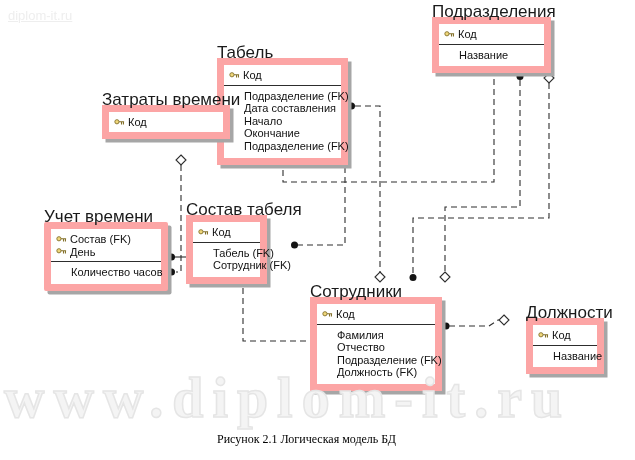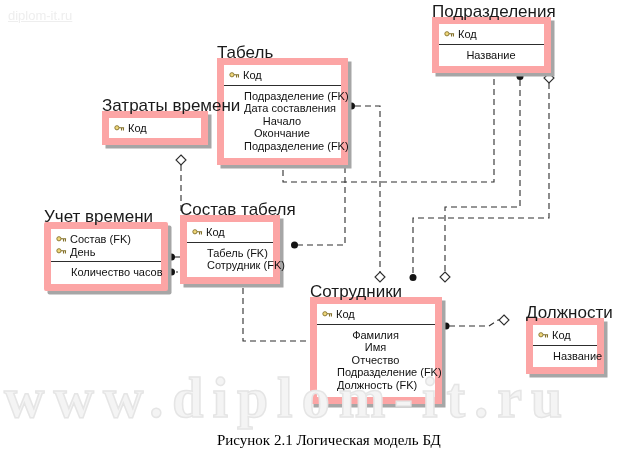--- a/index.html
+++ b/index.html
@@ -4,31 +4,31 @@
 <style>
   html,body{margin:0;padding:0;background:#fff;}
   .stage{position:relative;width:635px;height:460px;background:#fff;overflow:hidden;
          font-family:"Liberation Sans",sans-serif;}
   svg.wires{position:absolute;left:0;top:0;z-index:1;}
   .entity{position:absolute;z-index:2;}
   .etitle{position:absolute;top:-15px;left:0;font-size:17px;color:#1a1a1a;white-space:nowrap;}
   .ebox{border:7px solid #fca5a5;background:#fff;box-shadow:3.5px 3.5px 0 #a6a6a6;box-sizing:border-box;}
   .rounded .ebox{border-radius:2px;}
   .ekeys{padding:4px 4px 3px 5px;}
-  .eattrs{border-top:1px solid #2d2d2d;padding:4px 21px 5px 20px;text-align:center;}
+  .eattrs{border-top:1px solid #2d2d2d;padding:4px 21px 5px 20px;}
   .row{font-size:11px;line-height:12.6px;color:#111;white-space:nowrap;}
   .krow{display:flex;align-items:center;gap:3px;}
   .keyicon{width:11px;height:11px;flex:0 0 auto;}
   .wm-corner{position:absolute;left:8px;top:8px;z-index:5;font-size:13px;color:#eeeeee;
              text-decoration:underline;pointer-events:none;}
   .wm-main{position:absolute;left:4px;top:366px;z-index:5;white-space:nowrap;pointer-events:none;
            font-family:"Liberation Serif",serif;font-weight:bold;font-size:56px;letter-spacing:9px;
            color:#f4f4f4;-webkit-text-stroke:1.5px #e5e5e5;}
   .caption{position:absolute;left:217px;top:432px;z-index:4;font-family:"Liberation Serif",serif;
-           font-size:15px;color:#000;white-space:nowrap;}
+           font-size:12px;color:#000;white-space:nowrap;}
 </style>
 </head>
 <body>
 
 <div class="stage">
 
   <svg width="0" height="0" style="position:absolute" aria-hidden="true">
     <defs>
       <symbol id="keyicon" viewBox="0 0 12 12">
         <circle cx="3.2" cy="5.2" r="2.3" fill="#efd77a" stroke="#83702a" stroke-width="1"></circle>
@@ -123,21 +123,21 @@
       <div class="eattrs">
         <div class="row">Подразделение (FK)</div>
         <div class="row">Дата составления</div>
         <div class="row">Начало</div>
         <div class="row">Окончание</div>
         <div class="row">Подразделение (FK)</div>
       </div>
     </div>
   </div>
 
-  <div class="entity" style="left:102px;top:111px;width:106px">
+  <div class="entity" style="left:102px;top:105px;width:128px">
     <div class="etitle">Затраты времени</div>
     <div class="ebox">
       <div class="ekeys">
         <div class="row krow">
           <svg class="keyicon" viewBox="0 0 12 12">
               <use href="#keyicon"></use>
             </svg>
           <span>Код</span>
         </div>
       </div>
@@ -160,21 +160,21 @@
             </svg>
           <span>День</span>
         </div>
       </div>
       <div class="eattrs">
         <div class="row">Количество часов</div>
       </div>
     </div>
   </div>
 
-  <div class="entity" style="left:180px;top:215px;width:100px">
+  <div class="entity" style="left:186px;top:215px;width:81px">
     <div class="etitle">Состав табеля</div>
     <div class="ebox">
       <div class="ekeys">
         <div class="row krow">
           <svg class="keyicon" viewBox="0 0 12 12">
               <use href="#keyicon"></use>
             </svg>
           <span>Код</span>
         </div>
       </div>
@@ -191,21 +191,20 @@
       <div class="ekeys">
         <div class="row krow">
           <svg class="keyicon" viewBox="0 0 12 12">
               <use href="#keyicon"></use>
             </svg>
           <span>Код</span>
         </div>
       </div>
       <div class="eattrs">
         <div class="row">Фамилия</div>
-        <div class="row">Имя</div>
         <div class="row">Отчество</div>
         <div class="row">Подразделение (FK)</div>
         <div class="row">Должность (FK)</div>
       </div>
     </div>
   </div>
 
   <div class="entity" style="left:526px;top:318px;width:78px">
     <div class="etitle">Должности</div>
     <div class="ebox">

